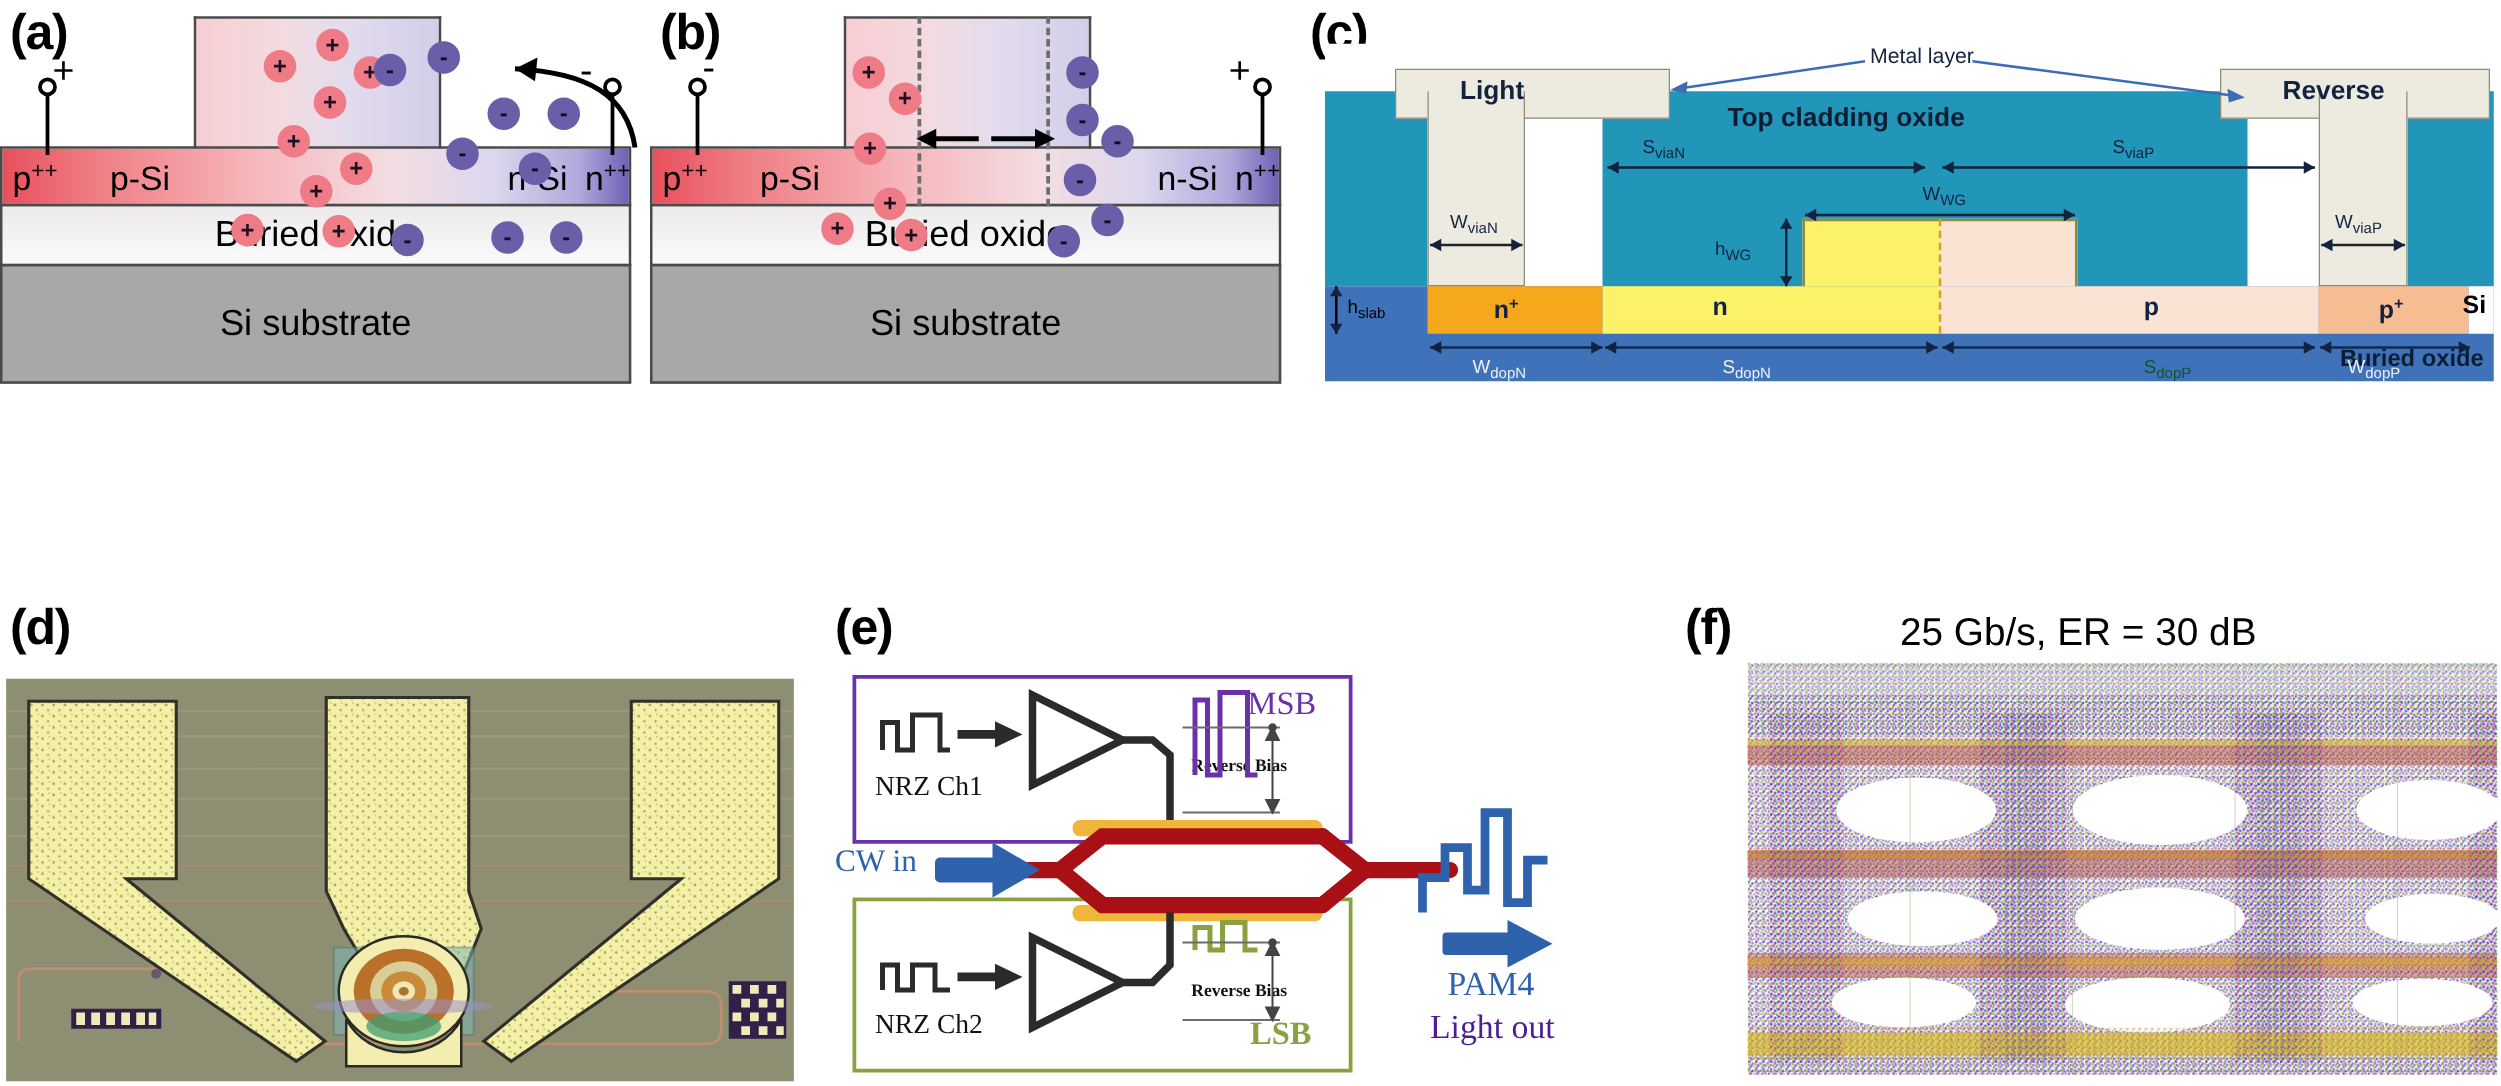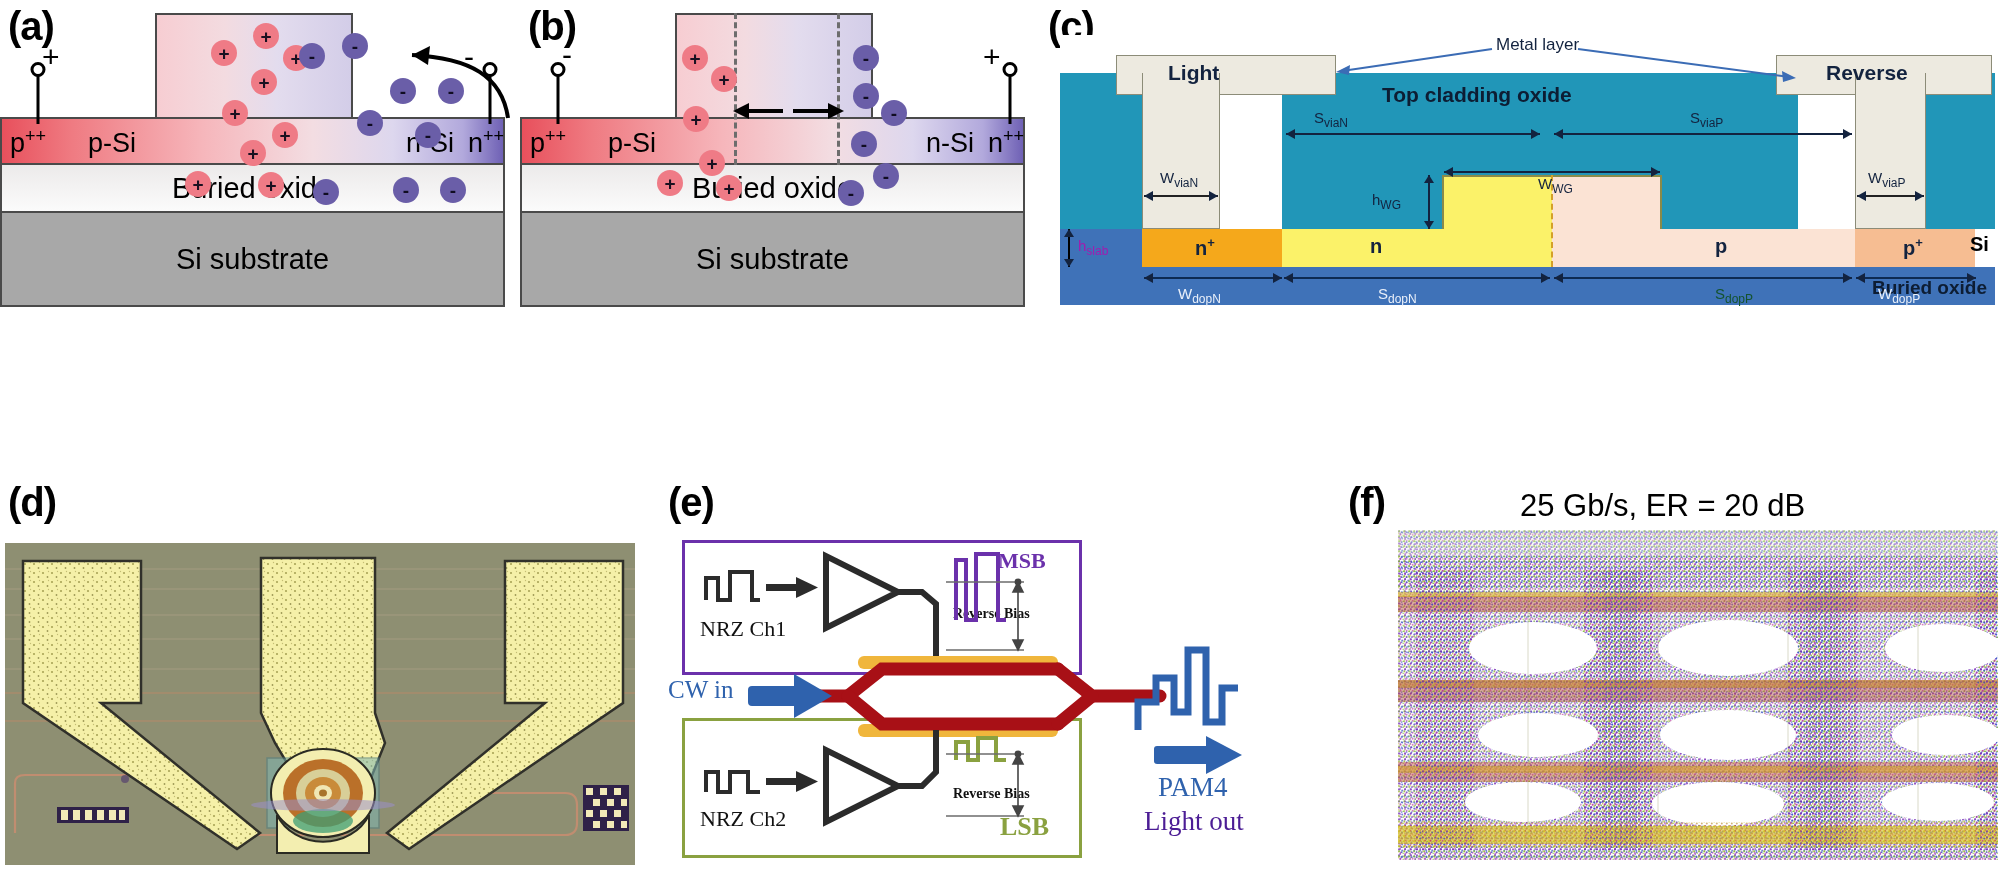--- a/index.html
+++ b/index.html
@@ -231,31 +231,31 @@
     <div class="c-lbl" style="left:100px;top:134px;">
       <span>W</span><span class="sb">viaN</span>
     </div>
     <div class="arrowline" style="left:84px;top:160px;width:74px;background:#222;"></div>
 
     <div class="c-lbl" style="left:808px;top:134px;">
       <span>W</span><span class="sb">viaP</span>
     </div>
     <div class="arrowline" style="left:797px;top:160px;width:67px;background:#222;"></div>
 
-    <div class="c-lbl" style="left:478px;top:112px;margin-top:28px;">
+    <div class="c-lbl" style="left:478px;top:112px;">
       <span>W</span><span class="sb">WG</span>
     </div>
     <div class="arrowline" style="left:384px;top:136px;width:216px;"></div>
 
     <div class="c-lbl" style="left:312px;top:156px;">
       <span>h</span><span class="sb">WG</span>
     </div>
     <div class="vline" style="left:368px;top:140px;height:54px;"></div>
 
-    <div class="c-lbl" style="left:18px;top:202px;color:#a21caf;">
+    <div class="c-lbl" style="left:18px;top:202px;color:#000000;">
       <span>h</span><span class="sb">slab</span>
     </div>
     <div class="vline" style="left:8px;top:194px;height:38px;background:#000;"></div>
 
     <div class="arrowline" style="left:84px;top:242px;width:138px;background:#0d2a52;"></div>
     <div class="c-lbl" style="left:118px;top:250px;color:#eaf0fa;">
       <span>W</span><span class="sb">dopN</span>
     </div>
 
     <div class="arrowline" style="left:224px;top:242px;width:266px;background:#0d2a52;"></div>
@@ -358,21 +358,21 @@
       </g>
       <circle cx="120" cy="236" r="4" fill="#5c4a6e" opacity="0.8"></circle>
     </svg>
   </div>
 </div>
 
 <div class="panel" style="left:660px;top:460px;width:680px;height:409px;">
   <div class="plabel" style="position:absolute;left:8px;top:20px;">(e)</div>
 
   <div class="e-box" style="left:22px;top:80px;width:400px;height:135px;border:3px solid #6b31ab;"></div>
-  <div class="e-lbl" style="left:338px;top:88px;font-size:22px;font-weight:bold;color:#6b31ab;">MSB</div>
+  <div class="e-lbl" style="left:338px;top:88px;font-size:26px;font-weight:normal;color:#6b31ab;">MSB</div>
   <div class="e-lbl" style="left:40px;top:156px;font-size:22px;color:#111;">NRZ Ch1</div>
   <div class="e-lbl" style="left:293px;top:146px;font-size:14px;font-weight:bold;color:#111;">Reverse Bias</div>
 
   <div class="e-box" style="left:22px;top:258px;width:400px;height:140px;border:3px solid #8aa140;"></div>
   <div class="e-lbl" style="left:340px;top:352px;font-size:26px;font-weight:bold;color:#8aa140;">LSB</div>
   <div class="e-lbl" style="left:40px;top:346px;font-size:22px;color:#111;">NRZ Ch2</div>
   <div class="e-lbl" style="left:293px;top:326px;font-size:14px;font-weight:bold;color:#111;">Reverse Bias</div>
 
   <div class="e-lbl" style="left:8px;top:216px;font-size:25px;color:#2f62ad;">CW in</div>
 
@@ -457,21 +457,21 @@
 
     <g fill="#2f62ad">
       <rect x="494" y="286" width="58" height="18" rx="3"></rect>
       <polygon points="582,295 546,276 546,314"></polygon>
     </g>
   </svg>
 </div>
 
 <div class="panel" style="left:1340px;top:460px;width:661px;height:409px;">
   <div class="plabel" style="position:absolute;left:8px;top:20px;">(f)</div>
-  <div class="f-title" style="left:180px;top:28px;">25 Gb/s, ER = 20 dB</div>
+  <div class="f-title" style="left:180px;top:28px;">25 Gb/s, ER = 30 dB</div>
 
   <div class="eye" style="left:58px;top:70px;width:600px;height:330px;overflow:hidden;">
     <svg width="600" height="330" viewBox="0 0 600 330" style="position:absolute;left:0;top:0;">
       <rect width="600" height="330" fill="#ffffff"></rect>
 
       <g stroke="#d9d9c8" stroke-width="1">
         <line x1="0" y1="3" x2="600" y2="3"></line>
         <line x1="0" y1="327" x2="600" y2="327"></line>
         <line x1="130" y1="0" x2="130" y2="330"></line>
         <line x1="260" y1="0" x2="260" y2="330"></line>

